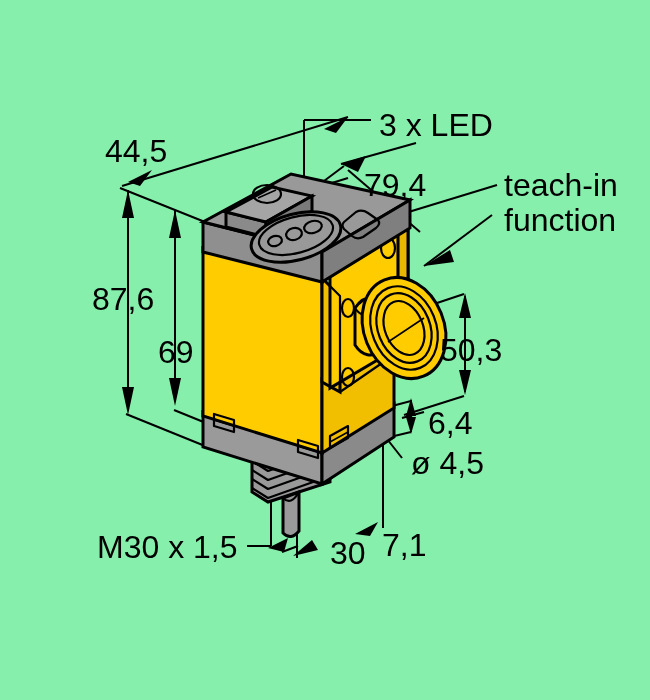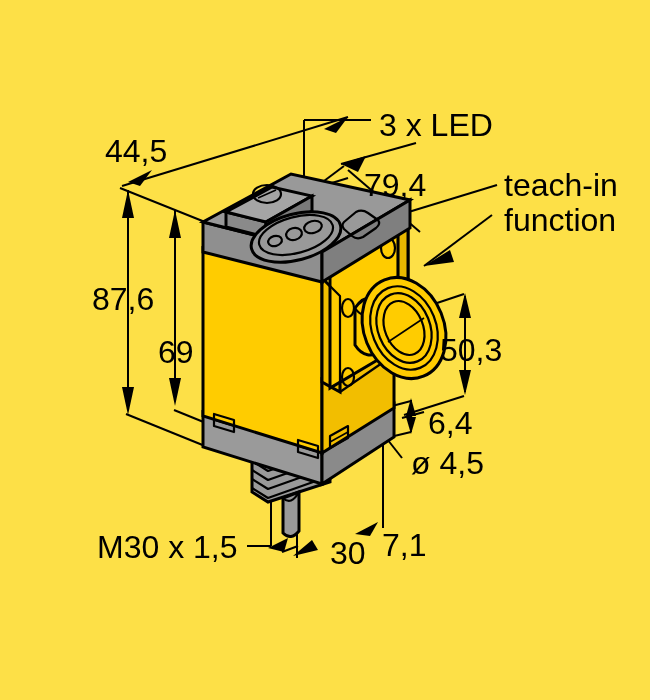--- a/index.html
+++ b/index.html
@@ -11,21 +11,21 @@
   body {
     width: 650px;
     height: 700px;
     overflow: hidden;
     font-family: "Liberation Sans", sans-serif;
   }
   #drawing-root {
     position: relative;
     width: 650px;
     height: 700px;
-    background: #fde047;
+    background: #86efac;
   }
   #drawing-svg {
     position: absolute;
     top: 0;
     left: 0;
     width: 650px;
     height: 700px;
     display: block;
   }
   .dim-text {

